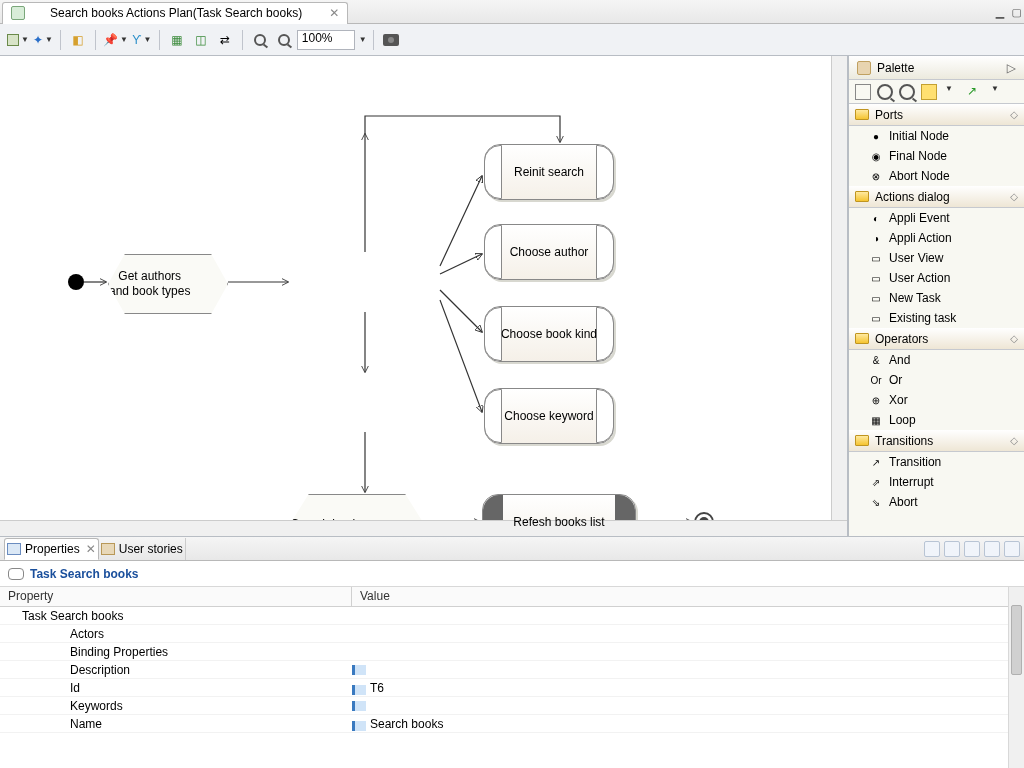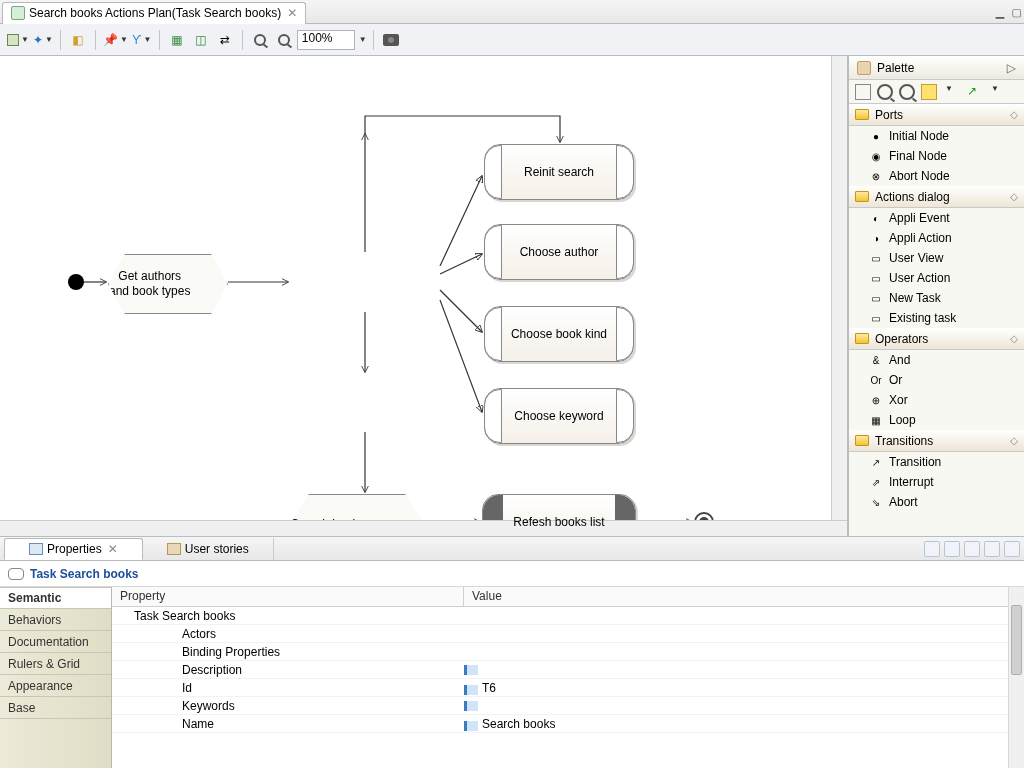--- a/index.html
+++ b/index.html
@@ -1,19 +1,19 @@
 <!DOCTYPE html>
 <html><head>
 <meta charset="utf-8">
 <style>
 * { box-sizing: border-box; margin: 0; padding: 0; font-family: "Segoe UI", Tahoma, sans-serif; font-size: 12px; }
 body { width: 1024px; height: 768px; background: #fff; overflow: hidden; position: relative; }
 
 .tab-bar { height: 24px; background: linear-gradient(#f5f5f5,#e8e8e8); border-bottom: 1px solid #b8b8b8; display: flex; align-items: center; padding: 0 2px; }
-.tab { display: flex; align-items: center; padding: 2px 8px; background: #fff; border: 1px solid #b8b8b8; border-bottom: none; border-radius: 3px 3px 0 0; height: 22px; margin-top: 2px; }
+.tab { display: flex; align-items: center; padding: 2px 8px; background: #fff; border: 1px solid #b8b8b8; border-bottom: none; border-radius: 3px 3px 0 0; height: 22px; margin-top: 2px; gap: 21px; }
 .tab .ticon { width: 14px; height: 14px; background: #d8edd8; border: 1px solid #7aa77a; border-radius: 2px; margin-right: 4px; }
 .tab .close { margin-left: 6px; color: #888; cursor: pointer; }
 .tab-spacer { flex: 1; }
 .tab-bar .win-icons span { margin-left: 4px; color: #555; font-size: 11px; }
 
 .toolbar { height: 32px; border-bottom: 1px solid #b8bdc4; background: #f0f2f5; display: flex; align-items: center; padding: 0 6px; gap: 2px; }
 .tbtn { min-width: 22px; height: 22px; display: flex; align-items: center; justify-content: center; border: 1px solid transparent; border-radius: 2px; cursor: pointer; }
 .sep { width: 1px; height: 20px; background: #c0c4cc; margin: 0 4px; }
 .zoom-box { width: 58px; height: 20px; border: 1px solid #b0b4bc; background: #fff; display: flex; padding: 0 4px; }
 .drop-arrow { font-size: 8px; margin-left: 2px; color: #333; }
@@ -21,21 +21,21 @@
 .work { position: absolute; top: 56px; left: 0; right: 0; bottom: 232px; display: flex; }
 .canvas-wrap { flex: 1; position: relative; border-right: 1px solid #b8bdc4; overflow: hidden; }
 .canvas { position: absolute; inset: 0; background: #fff; }
 
 .node { position: absolute; }
 .initial { width: 16px; height: 16px; background: #000; border-radius: 50%; top: 218px; left: 68px; }
 .hex { width: 120px; height: 60px; background: #fafaf6; border: 1px solid #888; position: absolute; display: flex; align-items: center; justify-content: flex-start; text-align: center; line-height: 1.25; clip-path: polygon(14% 0, 86% 0, 100% 50%, 86% 100%, 14% 100%, 0 50%); }
 .hex.get-authors { top: 198px; left: 108px; }
 .hex.search-books { top: 438px; left: 290px; width: 134px; }
 
-.rbox { position: absolute; width: 150px; height: 56px; border: 1px solid #888; border-radius: 16px; background: linear-gradient(#fff,#f5f0e8); display: flex; align-items: center; justify-content: center; text-align: center; box-shadow: 2px 2px 0 #d8d8d0; }
+.rbox { position: absolute; width: 130px; height: 56px; border: 1px solid #888; border-radius: 16px; background: linear-gradient(#fff,#f5f0e8); display: flex; align-items: center; justify-content: center; text-align: center; box-shadow: 2px 2px 0 #d8d8d0; }
 .rbox.darkcap::before, .rbox.darkcap::after { content:""; position: absolute; top:0; bottom:0; width: 20px; background: #666; }
 .rbox.darkcap::before { left:0; border-radius: 16px 0 0 16px; }
 .rbox.darkcap::after { right:0; border-radius: 0 16px 16px 0; }
 .rbox.whitecap::before, .rbox.whitecap::after { content:""; position: absolute; top:0; bottom:0; width: 16px; background: #fff; border: 1px solid #888; }
 .rbox.whitecap::before { left:-1px; border-radius: 16px 0 0 16px; }
 .rbox.whitecap::after { right:-1px; border-radius: 0 16px 16px 0; }
 .rbox span { position: relative; z-index: 2; line-height: 1.2; }
 
 .display-search { top: 198px; left: 290px; }
 .launch-search { top: 318px; left: 290px; }
@@ -61,21 +61,21 @@
 .pal-tools { height: 24px; display: flex; align-items: center; padding: 0 6px; gap: 6px; border-bottom: 1px solid #c6c9cf; }
 .pal-tools span { width: 16px; height: 16px; display: inline-block; }
 .pal-cat { height: 22px; display: flex; align-items: center; padding: 0 6px; background: linear-gradient(#fff,#eee6d5); border-bottom: 1px solid #c6c9cf; cursor: pointer; }
 .pal-cat .folder { width: 14px; height: 11px; background: linear-gradient(#ffe9a0,#f5c430); border: 1px solid #c09520; border-radius: 1px; margin-right: 6px; }
 .pal-cat .chev { margin-left: auto; color: #888; font-size: 10px; }
 .pal-item { height: 20px; display: flex; align-items: center; padding: 0 6px 0 20px; cursor: pointer; }
 .pal-item .glyph { width: 14px; height: 14px; margin-right: 6px; display: inline-flex; align-items: center; justify-content: center; font-size: 10px; }
 
 .bottom { position: absolute; left: 0; right: 0; bottom: 0; height: 232px; border-top: 1px solid #b8bdc4; background: #fff; display: flex; flex-direction: column; }
 .btabs { height: 24px; background: linear-gradient(#f5f5f5,#e8e8e8); border-bottom: 1px solid #b8b8b8; display: flex; align-items: center; padding: 0 4px; }
-.btab { display: flex; align-items: center; padding: 2px 24px; border-right: 1px solid #ccc; height: 22px; cursor: pointer; }
+.btab { display: flex; align-items: center; padding: 2px 2px; border-right: 1px solid #ccc; height: 22px; cursor: pointer; }
 .btab.active { background: #fff; border: 1px solid #b8b8b8; border-bottom-color: #fff; border-radius: 3px 3px 0 0; }
 .btab .bicon { width: 14px; height: 12px; background: #dbe8f6; border: 1px solid #6a8cc0; margin-right: 4px; }
 .btab .close { margin-left: 6px; color: #888; }
 .btools { margin-left: auto; display: flex; gap: 4px; }
 .btools span { width: 16px; height: 16px; display: inline-block; border: 1px solid #b8c4d4; border-radius: 2px; background: #f0f4fa; }
 
 .bheader { height: 26px; display: flex; align-items: center; padding: 0 8px; color: #1a4f9c; font-weight: bold; font-size: 14px; border-bottom: 1px solid #d8d8d8; }
 .bheader .hicon { width: 16px; height: 12px; border: 1px solid #888; border-radius: 4px; margin-right: 6px; }
 
 .bbody { flex: 1; display: flex; overflow: hidden; }
@@ -344,28 +344,20 @@
       <span></span>
       <span></span>
       <span></span>
     </div>
   </div>
   <div class="bheader">
     <span class="hicon"></span>
     <span>Task Search books</span>
   </div>
   <div class="bbody">
-    <div class="btabs-left" id="left-tabs">
-        <div class="ltab active">Semantic</div>
-        <div class="ltab">Behaviors</div>
-        <div class="ltab">Documentation</div>
-        <div class="ltab">Rulers &amp; Grid</div>
-        <div class="ltab">Appearance</div>
-        <div class="ltab">Base</div>
-      </div>
     <div class="props">
       <div class="props-head">
         <div class="pcol">Property</div>
         <div class="vcol">Value</div>
       </div>
       <div class="props-rows" id="props-rows">
           <div class="prow">
             <div class="pcell">Task Search books</div>
             <div class="vcell">
               <span></span>

